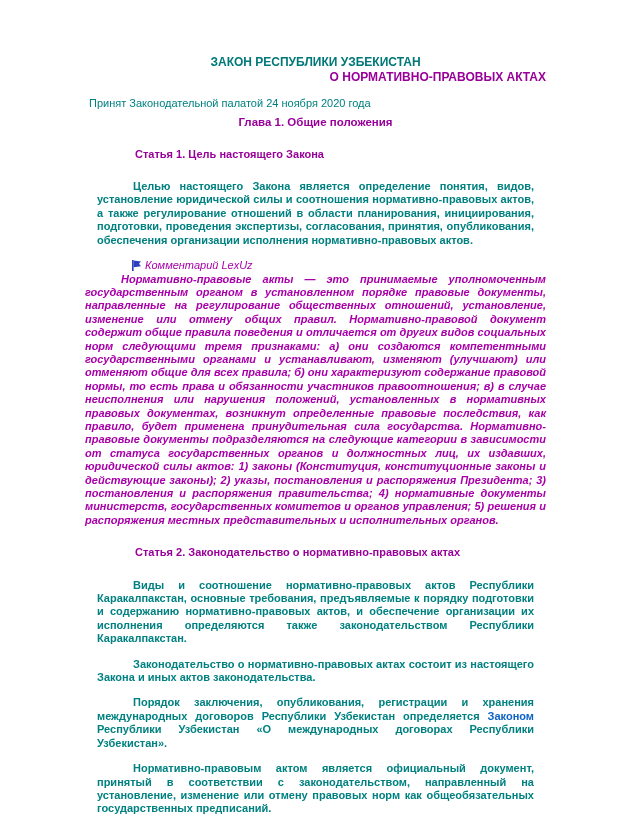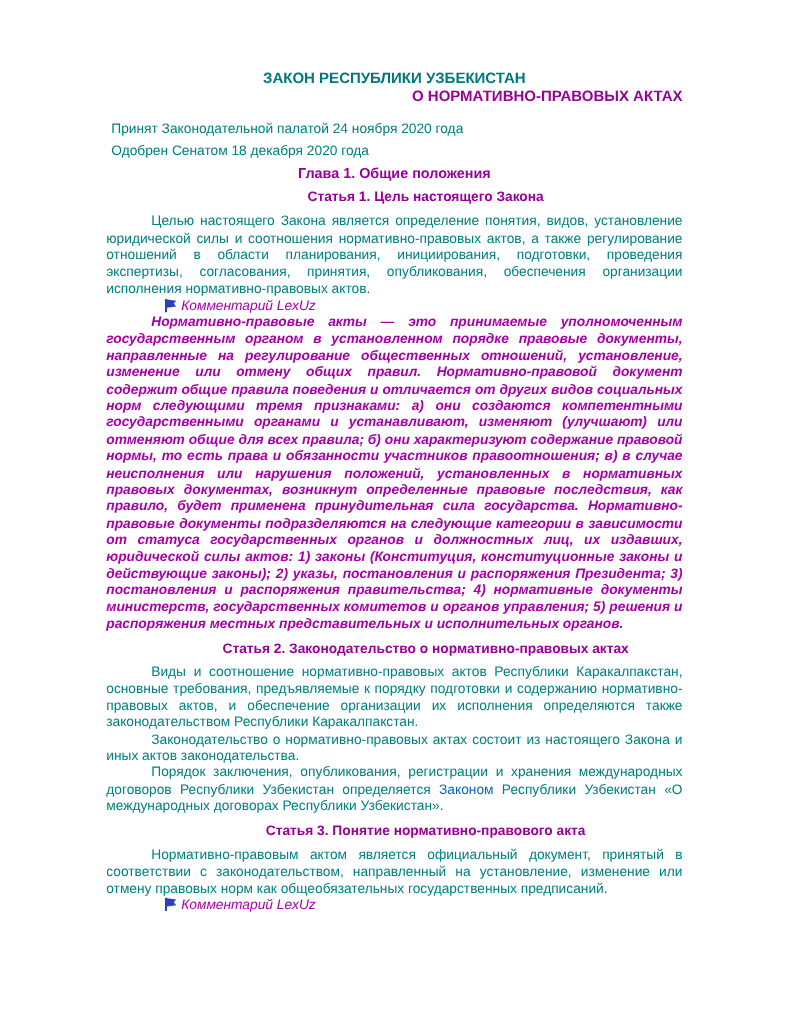--- a/index.html
+++ b/index.html
@@ -38,32 +38,32 @@
     color: #008080;
   }
   h2.chapter-heading {
     margin: 2px 0 1px 0;
     font-size: 11.5px;
     font-weight: bold;
     text-align: center;
     color: #990099;
   }
   h3.article-heading {
-    margin: 6px 0;
+    margin: 19px 0;
     font-size: 11px;
     font-weight: bold;
     color: #990099;
     text-indent: 50px;
-    text-align: center;
   }
   p.body-par {
-    margin: 0;
+    margin: 12px;
     text-align: justify;
     text-indent: 36px;
     color: #008080;
+    font-weight: bold;
   }
   .comment-header {
     margin-left: 46px;
     color: #a800a8;
     font-style: italic;
     font-weight: normal;
     white-space: nowrap;
   }
   .lexuz-icon {
     display: inline-block;
@@ -90,21 +90,20 @@
 </head>
 <body>
 
 <div class="page">
 
   <h1 class="doc-title">ЗАКОН РЕСПУБЛИКИ УЗБЕКИСТАН</h1>
   <h1 class="doc-title magenta">О НОРМАТИВНО-ПРАВОВЫХ АКТАХ</h1>
 
   <div class="meta-block">
     <p class="meta-line">Принят Законодательной палатой 24 ноября 2020 года</p>
-    <p class="meta-line">Одобрен Сенатом 18 декабря 2020 года</p>
   </div>
 
   <h2 class="chapter-heading">Глава 1. Общие положения</h2>
 
   <h3 class="article-heading">Статья 1. Цель настоящего Закона</h3>
 
   <p class="body-par">Целью настоящего Закона является определение понятия, видов, установление юридической силы и соотношения нормативно-правовых актов, а также регулирование отношений в области планирования, инициирования, подготовки, проведения экспертизы, согласования, принятия, опубликования, обеспечения организации исполнения нормативно-правовых актов.</p>
 
   <div class="comment-header">
     <span class="lexuz-icon">
@@ -118,21 +117,20 @@
   <p class="comment-par">Нормативно-правовые акты — это принимаемые уполномоченным государственным органом в установленном порядке правовые документы, направленные на регулирование общественных отношений, установление, изменение или отмену общих правил. Нормативно-правовой документ содержит общие правила поведения и отличается от других видов социальных норм следующими тремя признаками: а) они создаются компетентными государственными органами и устанавливают, изменяют (улучшают) или отменяют общие для всех правила; б) они характеризуют содержание правовой нормы, то есть права и обязанности участников правоотношения; в) в случае неисполнения или нарушения положений, установленных в нормативных правовых документах, возникнут определенные правовые последствия, как правило, будет применена принудительная сила государства. Нормативно-правовые документы подразделяются на следующие категории в зависимости от статуса государственных органов и должностных лиц, их издавших, юридической силы актов: 1) законы (Конституция, конституционные законы и действующие законы); 2) указы, постановления и распоряжения Президента; 3) постановления и распоряжения правительства; 4) нормативные документы министерств, государственных комитетов и органов управления; 5) решения и распоряжения местных представительных и исполнительных органов.</p>
 
   <h3 class="article-heading">Статья 2. Законодательство о нормативно-правовых актах</h3>
 
   <p class="body-par">Виды и соотношение нормативно-правовых актов Республики Каракалпакстан, основные требования, предъявляемые к порядку подготовки и содержанию нормативно-правовых актов, и обеспечение организации их исполнения определяются также законодательством Республики Каракалпакстан.</p>
 
   <p class="body-par">Законодательство о нормативно-правовых актах состоит из настоящего Закона и иных актов законодательства.</p>
 
   <p class="body-par"><span>Порядок заключения, опубликования, регистрации и хранения международных договоров Республики Узбекистан определяется </span><a class="doc-link">Законом</a><span> Республики Узбекистан «О международных договорах Республики Узбекистан».</span></p>
 
-  <h3 class="article-heading">Статья 3. Понятие нормативно-правового акта</h3>
 
   <p class="body-par">Нормативно-правовым актом является официальный документ, принятый в соответствии с законодательством, направленный на установление, изменение или отмену правовых норм как общеобязательных государственных предписаний.</p>
 
   <div class="comment-header">
     <span class="lexuz-icon">
       <svg width="11" height="11" viewBox="0 0 11 11" xmlns="http://www.w3.org/2000/svg">
         <rect x="1" y="0" width="1.6" height="11" fill="#2B3FBF"></rect>
         <path d="M2.6 0.5 L10 1.5 L8 3.8 L10 6.2 L2.6 7.2 Z" fill="#2B3FBF"></path>
       </svg>
     </span><span>Комментарий LexUz</span>

